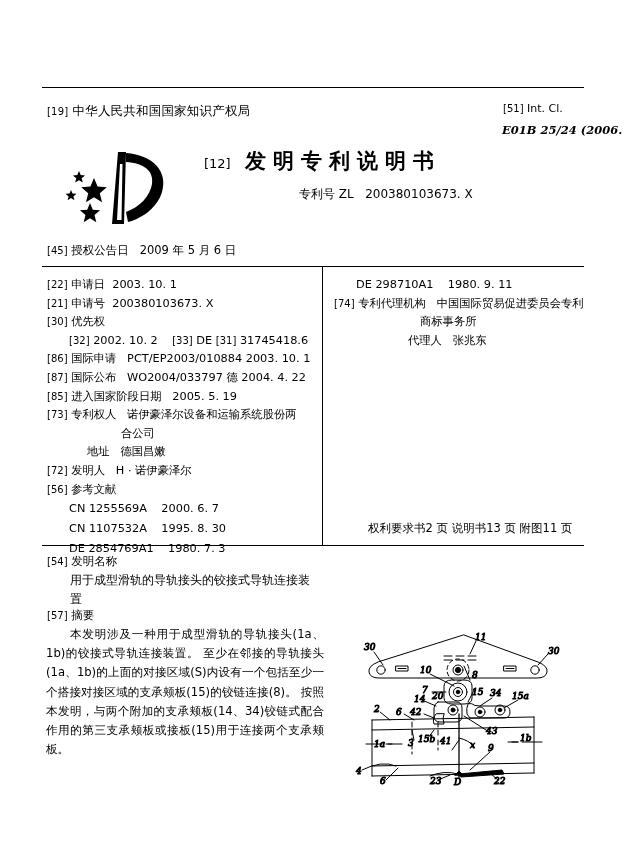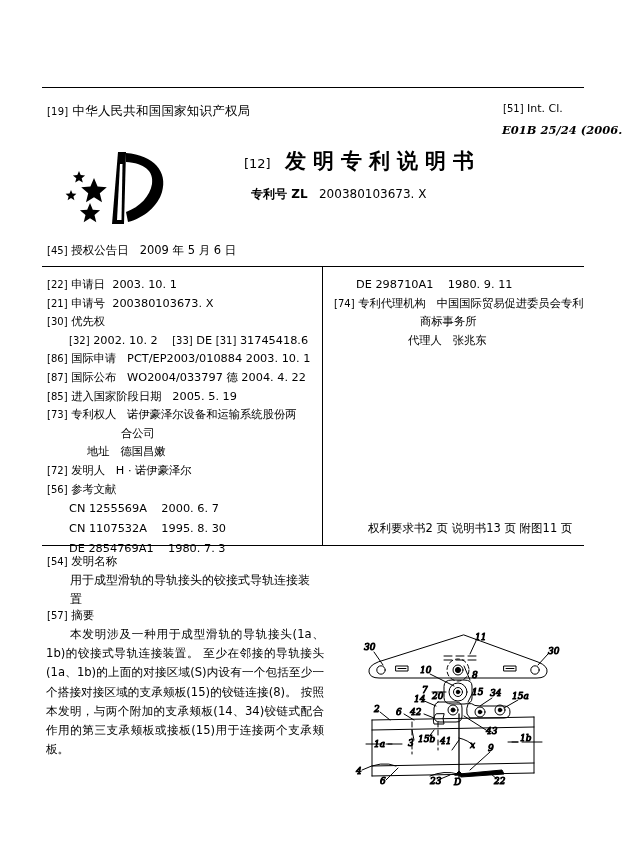--- a/index.html
+++ b/index.html
@@ -85,34 +85,33 @@
 
   
   .doc-title {
     position: absolute;
     left: 204px; top: 147px;
     font-size: 21px;
     font-weight: bold;
     letter-spacing: 7px;
     white-space: nowrap;
     font-family: "DejaVu Sans", "Liberation Sans", sans-serif;
-    margin-left: 40px;
   }
   .doc-title .code {
     font-size: 13px;
     font-weight: normal;
     letter-spacing: 0;
   }
   .doc-subtitle {
     position: absolute;
     left: 251px; top: 186px;
     font-size: 12px;
     white-space: nowrap;
   }
-  .doc-subtitle .zl { font-weight: bold; }
+  .doc-subtitle .zl { font-weight: normal; margin-left: 48px; }
 
   
   .row45 {
     position: absolute;
     left: 47px; top: 243px;
     font-size: 11.5px;
     white-space: nowrap;
   }
   .row11 {
     position: absolute;

